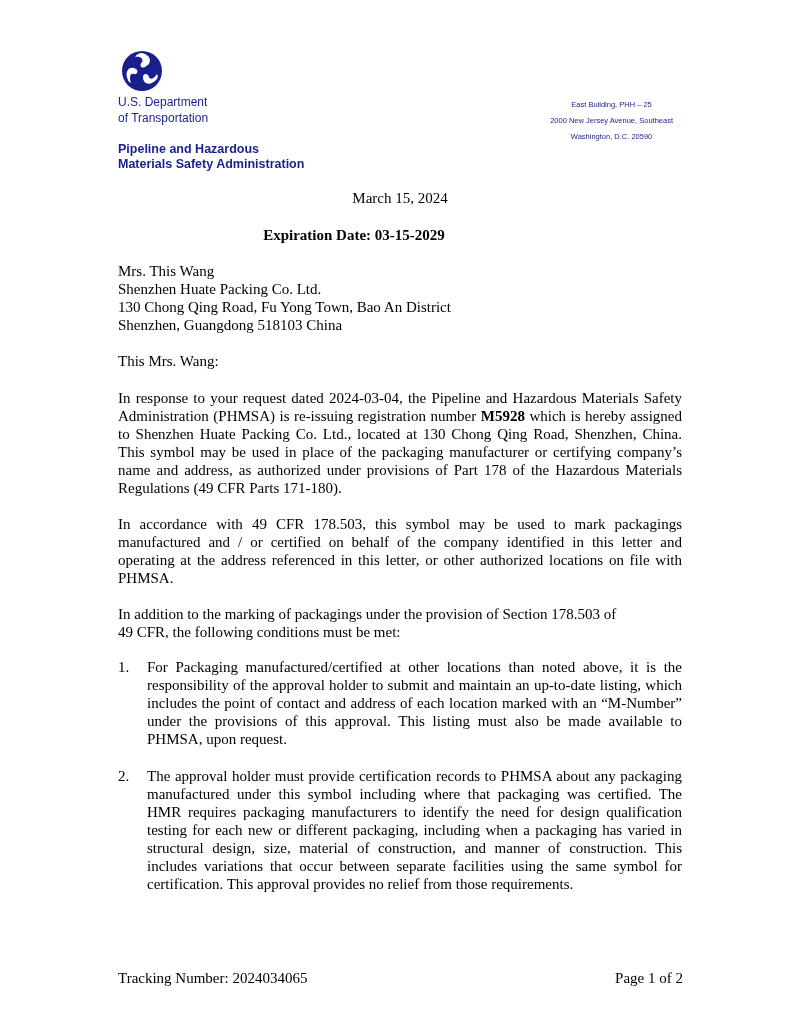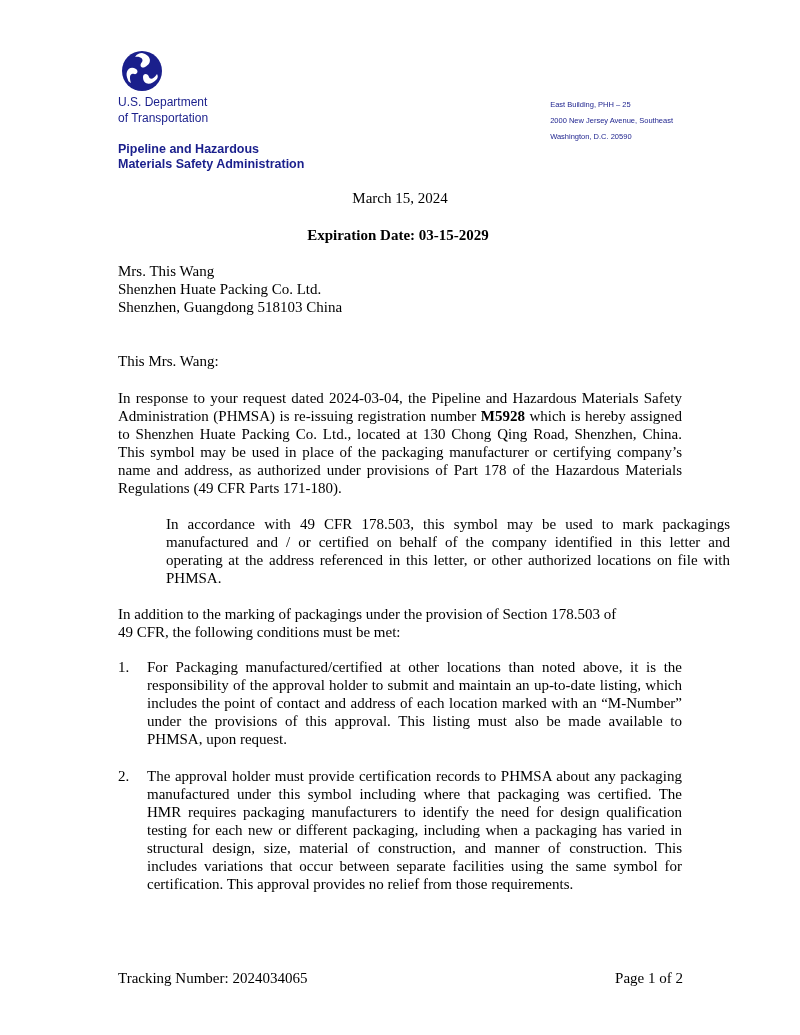--- a/index.html
+++ b/index.html
@@ -1,27 +1,27 @@
 <!DOCTYPE html>
 <html><head>
 <meta charset="utf-8">
 <style>
   html, body { margin: 0; padding: 0; background: #ffffff; }
   body { width: 800px; height: 1035px; position: relative; overflow: hidden; font-family: "Liberation Serif", serif; color: #000; }
   .logo { position: absolute; left: 121px; top: 50px; width: 42px; height: 42px; }
   .dept { position: absolute; left: 118px; top: 94px; font-family: "Liberation Sans", sans-serif; font-size: 12px; line-height: 16px; color: #1a1f8c; }
   .agency { position: absolute; left: 118px; top: 142px; font-family: "Liberation Sans", sans-serif; font-size: 12.5px; line-height: 15px; font-weight: bold; color: #1a1f8c; }
-  .addr { position: absolute; right: 127px; top: 97px; text-align: left; font-family: "Liberation Sans", sans-serif; font-size: 7.5px; line-height: 16px; color: #1a1f8c; }
+  .addr { position: absolute; right: 127px; top: 97px; text-align: center; font-family: "Liberation Sans", sans-serif; font-size: 7.5px; line-height: 16px; color: #1a1f8c; }
   .date { position: absolute; left: 0; width: 800px; top: 190px; text-align: center; font-size: 15px; }
-  .expire { position: absolute; left: 0; width: 708px; top: 227px; text-align: center; font-size: 15px; font-weight: bold; margin-left: 44px; }
+  .expire { position: absolute; left: 0; width: 708px; top: 227px; text-align: center; font-size: 15px; font-weight: bold; }
   .recipient { position: absolute; left: 118px; top: 262px; font-size: 15px; line-height: 18px; }
   .salutation { position: absolute; left: 118px; top: 353px; font-size: 15px; }
   .para { position: absolute; left: 118px; width: 564px; font-size: 15px; line-height: 18px; text-align: justify; }
   .p1 { top: 389px; }
-  .p2 { top: 515px; margin-left: 48px; }
+  .p2 { top: 515px; }
   .p3 { top: 605px; text-align: left; }
   .item { position: absolute; left: 118px; width: 564px; font-size: 15px; line-height: 18px; }
   .item .num { position: absolute; left: 0; top: 0; width: 28px; }
   .item .txt { margin-left: 29px; text-align: justify; display: block; }
   .i1 { top: 658px; }
   .i2 { top: 767px; }
   .footer-left { position: absolute; left: 118px; top: 970px; font-size: 15px; text-align: right; }
   .footer-right { position: absolute; right: 117px; top: 970px; font-size: 15px; }
   b { font-weight: bold; }
 </style>
@@ -49,20 +49,21 @@
     <div>Washington, D.C.  20590</div>
   </div>
 </div>
 
 <div class="date">March 15, 2024</div>
 <div class="expire">Expiration Date: 03-15-2029</div>
 
 <div class="recipient">
   <div>Mrs. This Wang</div>
   <div>Shenzhen Huate Packing Co. Ltd.</div>
+  <div>130 Chong Qing Road, Fu Yong Town, Bao An District</div>
   <div>Shenzhen, Guangdong 518103 China</div>
 </div>
 
 <div class="salutation">This Mrs. Wang:</div>
 
 <div class="para p1"><span>In response to your request dated 2024-03-04, the Pipeline and Hazardous Materials Safety Administration (PHMSA) is re-issuing registration number </span><b>M5928</b><span> which is hereby assigned to Shenzhen Huate Packing Co. Ltd., located at 130 Chong Qing Road, Shenzhen, China.  This symbol may be used in place of the packaging manufacturer or certifying company’s name and address, as authorized under provisions of Part 178 of the Hazardous Materials Regulations (49 CFR Parts 171-180).</span></div>
 
 <div class="para p2">In accordance with 49 CFR 178.503, this symbol may be used to mark packagings manufactured and / or certified on behalf of the company identified in this letter and operating at the address referenced in this letter, or other authorized locations on file with PHMSA.</div>
 
 <div class="para p3">

